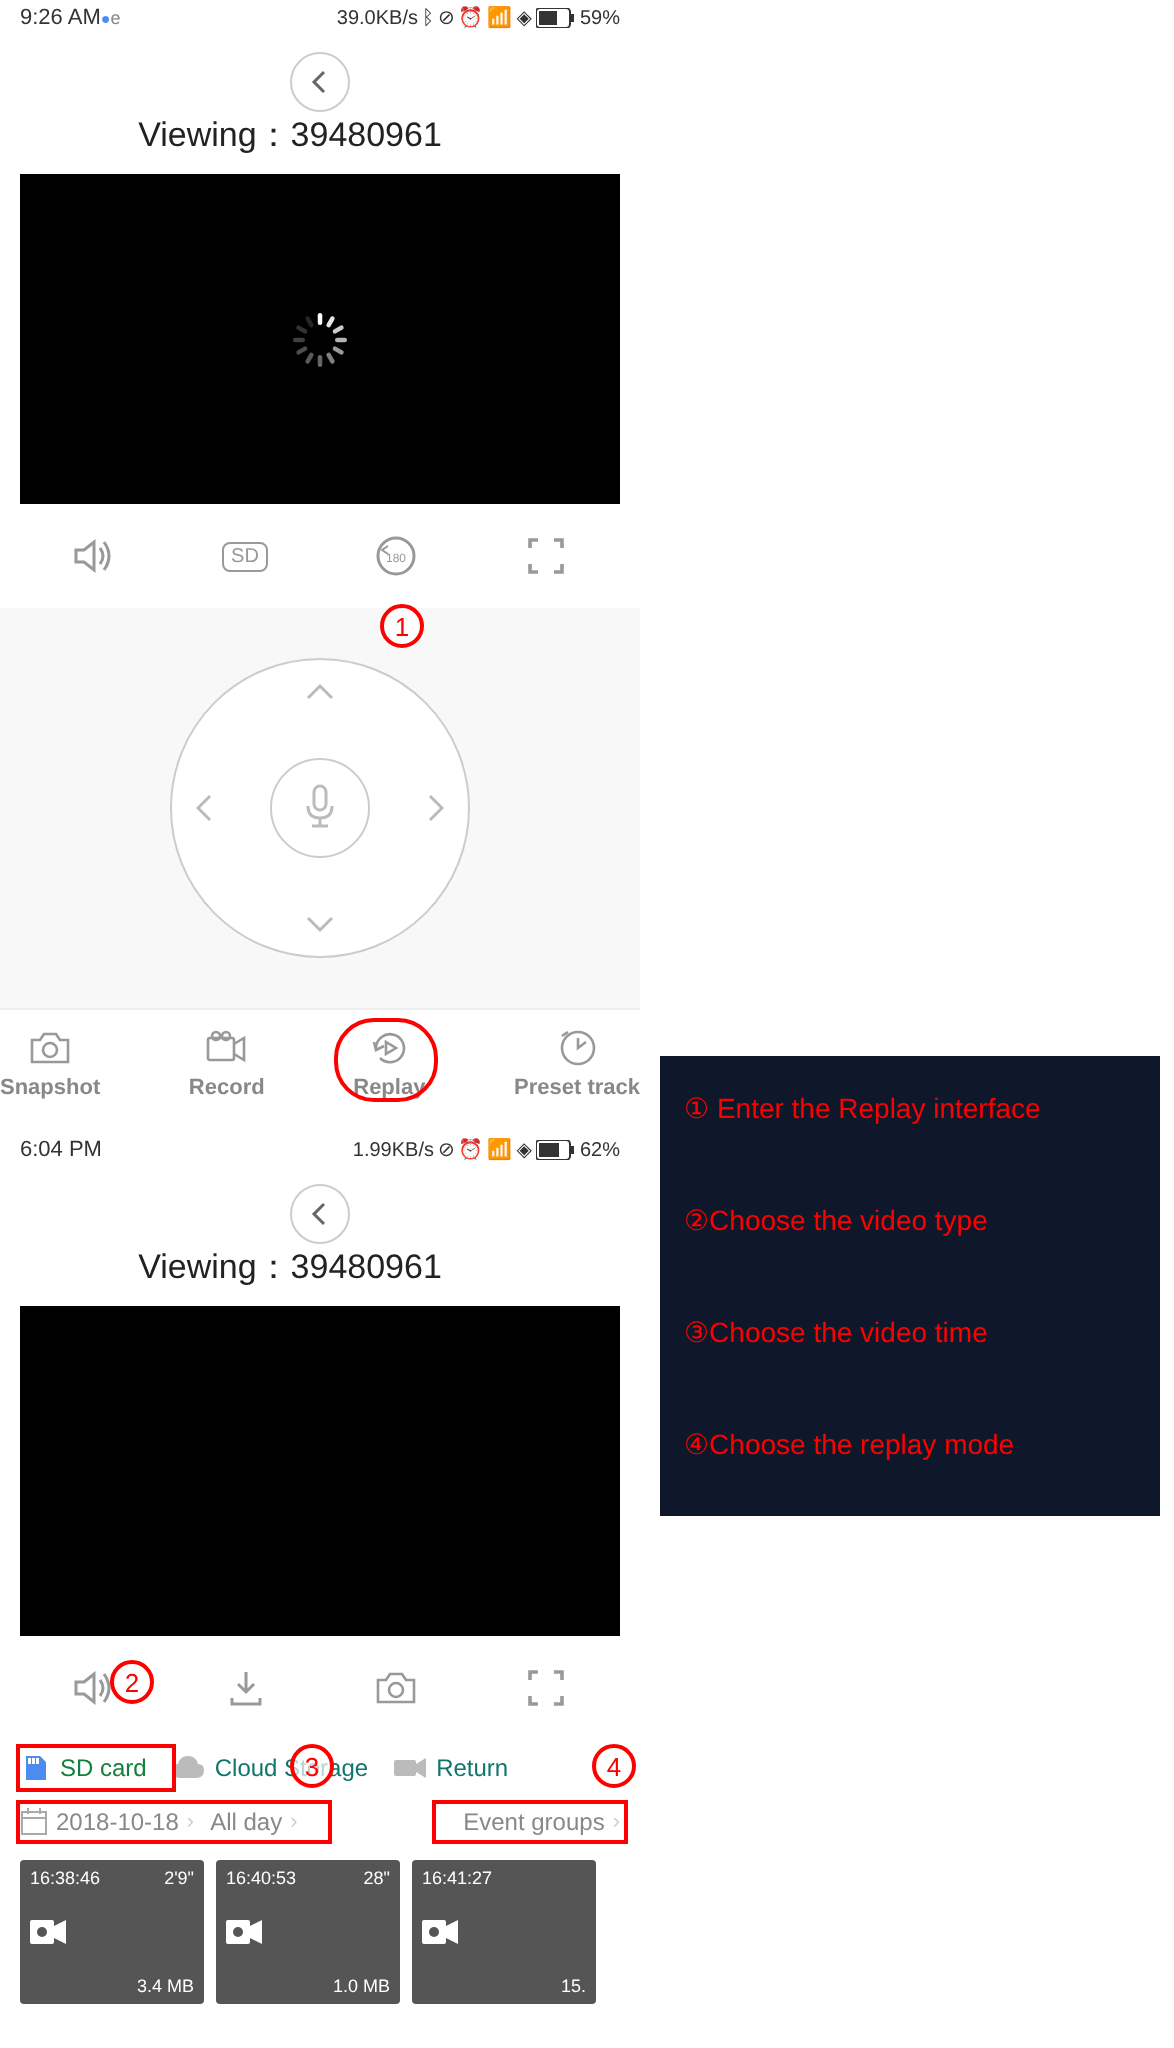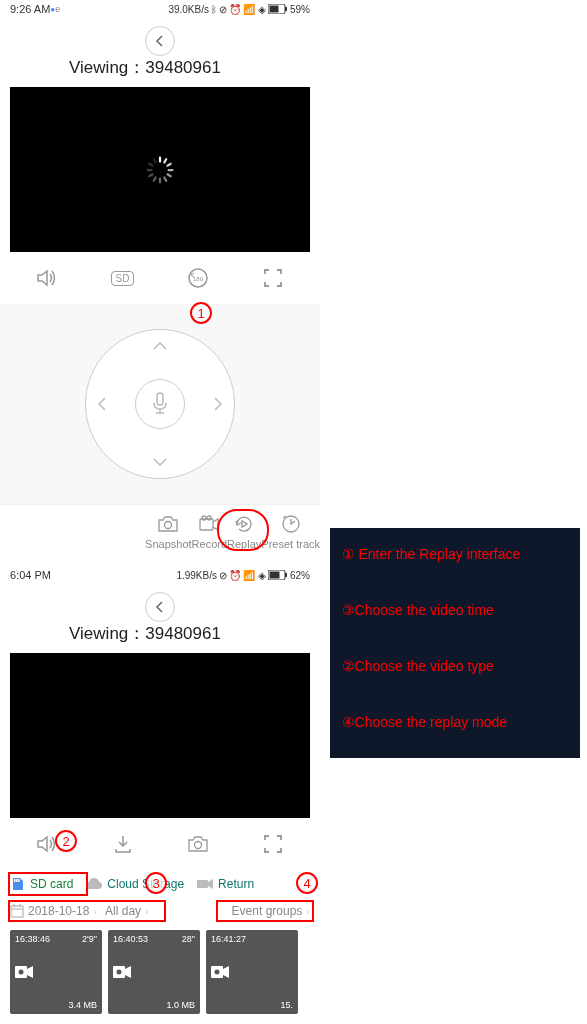--- a/index.html
+++ b/index.html
@@ -21,31 +21,31 @@
 .control-btn { width: 40px; height: 28px; display: flex; align-items: center; justify-content: center; color: #999; }
 .sd-box { border: 1.5px solid #999; border-radius: 4px; padding: 1px 4px; font-size: 10px; color: #999; font-weight: 500; }
 .ptz-area { background: #f8f8f8; padding: 25px 0; display: flex; justify-content: center; position: relative; }
 .ptz-circle { width: 150px; height: 150px; border: 1px solid #ccc; border-radius: 50%; position: relative; background: #fff; }
 .ptz-inner { position: absolute; top: 50%; left: 50%; transform: translate(-50%, -50%); width: 50px; height: 50px; border: 1px solid #ccc; border-radius: 50%; display: flex; align-items: center; justify-content: center; color: #aaa; }
 .ptz-arrow { position: absolute; color: #aaa; font-size: 14px; }
 .ptz-up { top: 12px; left: 50%; transform: translateX(-50%); }
 .ptz-down { bottom: 12px; left: 50%; transform: translateX(-50%); }
 .ptz-left { left: 12px; top: 50%; transform: translateY(-50%); }
 .ptz-right { right: 12px; top: 50%; transform: translateY(-50%); }
-.bottom-tabs { display: flex; justify-content: flex-end; padding: 8px 0 12px; background: #fff; border-top: 1px solid #eee; }
+.bottom-tabs { display: flex; justify-content: space-between; padding: 8px 0 12px; background: #fff; border-top: 1px solid #eee; font-weight: bold; }
 .tab-item { display: flex; flex-direction: column; align-items: center; gap: 3px; color: #888; font-size: 11px; }
 .tab-icon { width: 22px; height: 22px; display: flex; align-items: center; justify-content: center; }
 .badge-circle { position: absolute; width: 22px; height: 22px; border: 2px solid red; border-radius: 50%; display: flex; align-items: center; justify-content: center; color: red; font-size: 13px; background: rgba(255,255,255,0.7); }
 .storage-tabs { display: flex; align-items: center; padding: 6px 10px; gap: 12px; font-size: 12px; position: relative; }
 .storage-btn { display: flex; align-items: center; gap: 4px; color: #0f766e; }
 .storage-btn.active { color: #15803d; }
 .date-row { display: flex; align-items: center; padding: 6px 10px; gap: 8px; font-size: 12px; position: relative; }
 .date-btn { display: flex; align-items: center; gap: 4px; color: #888; }
 .clips-row { display: flex; gap: 6px; padding: 6px 10px; }
-.clip { background: #555; color: #fff; width: 92px; height: 84px; border-radius: 2px; padding: 4px 5px; display: flex; flex-direction: column; justify-content: space-between; font-size: 9px; position: relative; }
+.clip { background: #555; color: #fff; width: 92px; height: 72px; border-radius: 2px; padding: 4px 5px; display: flex; flex-direction: column; justify-content: space-between; font-size: 9px; position: relative; }
 .clip-top { display: flex; justify-content: space-between; }
 .clip-mid { text-align: center; font-size: 16px; }
 .clip-bot { text-align: right; }
 .red-box { border: 2px solid red; position: absolute; pointer-events: none; }
 .instruction { color: red; font-size: 14px; margin-bottom: 40px; }
 .instructions-box { background: #0f172a; padding: 18px 12px; margin-top: 528px; }
 svg { display: block; }
 .chev { font-size: 11px; color: #ccc; }
 </style>
 </head>
@@ -351,18 +351,18 @@
     </div>
   </div>
   <div style="height:100px"></div>
 </div>
 
 </div>
 
 <div class="right-col">
   <div class="instructions-box">
     <div class="instruction">① Enter the Replay interface</div>
+    <div class="instruction">②Choose the video type</div>
     <div class="instruction">③Choose the video time</div>
-    <div class="instruction">②Choose the video type</div>
     <div class="instruction" style="margin-bottom:10px">④Choose the replay mode</div>
   </div>
 </div>
 </div>
 
 </body></html>

